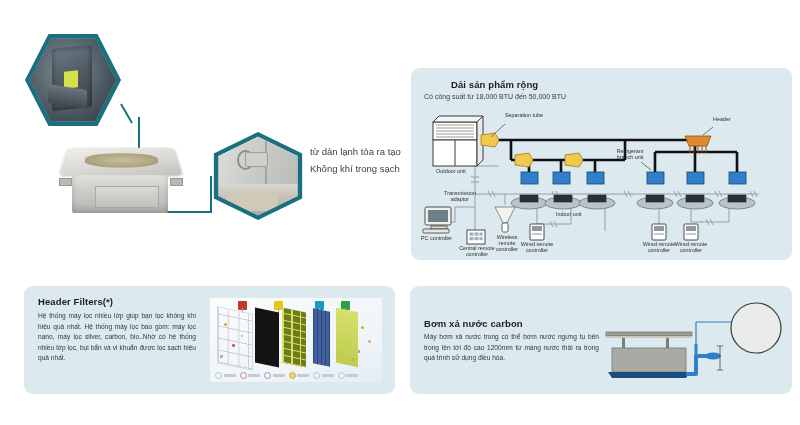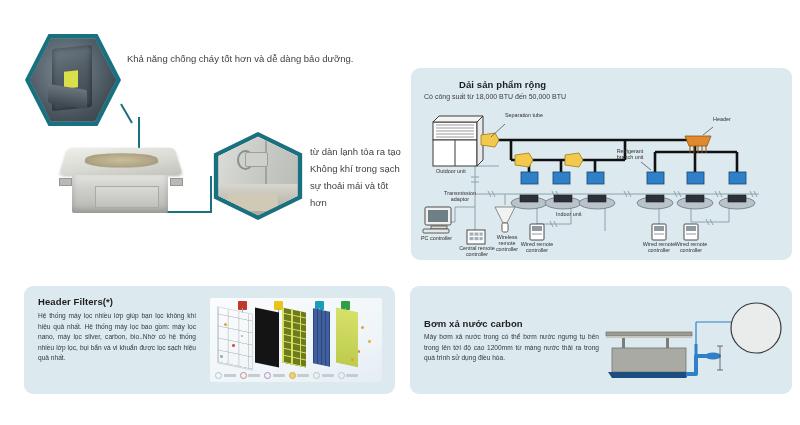--- a/index.html
+++ b/index.html
@@ -209,31 +209,29 @@
   <div class="photo-cassette" style="left:56px;top:138px;width:130px;height:92px;position:absolute;">
     <div class="cass-top"></div>
     <div class="cass-guts"></div>
     <div class="cass-body"></div>
     <div class="cass-panel"></div>
     <div class="cass-bracket" style="left:2%;top:44%;"></div>
     <div class="cass-bracket" style="right:2%;top:44%;"></div>
   </div>
 
   <div class="callout" style="left:127px;top:50px;width:250px;font-size:9.5px;line-height:17px;">
-    <span class="l">Khả năng chống cháy tốt hơn và dễ dàng bảo dưỡng.</span>
   </div>
 
   <div class="callout" style="left:310px;top:143px;width:96px;font-size:9.5px;line-height:17px;">
     <span class="l">từ dàn lạnh tỏa ra tạo</span>
     <span class="l">Không khí trong sạch</span>
-    <span class="l">sự thoải mái và tốt hơn</span>
   </div>
 
   <div class="panel" style="left:411px;top:68px;width:381px;height:192px;">
-    <div class="panel-title t-title" style="position:absolute;left:13px;top:11px;padding-left:35px;">Dải sản phẩm rộng</div>
+    <div class="panel-title t-title" style="position:absolute;left:5px;top:11px;padding-left:35px;">Dải sản phẩm rộng</div>
     <div class="panel-sub" style="position:absolute;left:13px;top:25px;font-size:7px;">Có công suất từ 18,000 BTU đến 50,000 BTU</div>
 
     <div class="sch" style="left:8px;top:36px;">
       <svg width="366" height="150" viewBox="0 0 366 150">
 
         <g stroke="#8fa2ab" stroke-width="1" fill="none">
           <line x1="56" y1="62" x2="56" y2="128"></line>
           <line x1="56" y1="62" x2="80" y2="62"></line>
           <line x1="36" y1="103" x2="36" y2="118"></line>
           <line x1="36" y1="103" x2="56" y2="103"></line>

